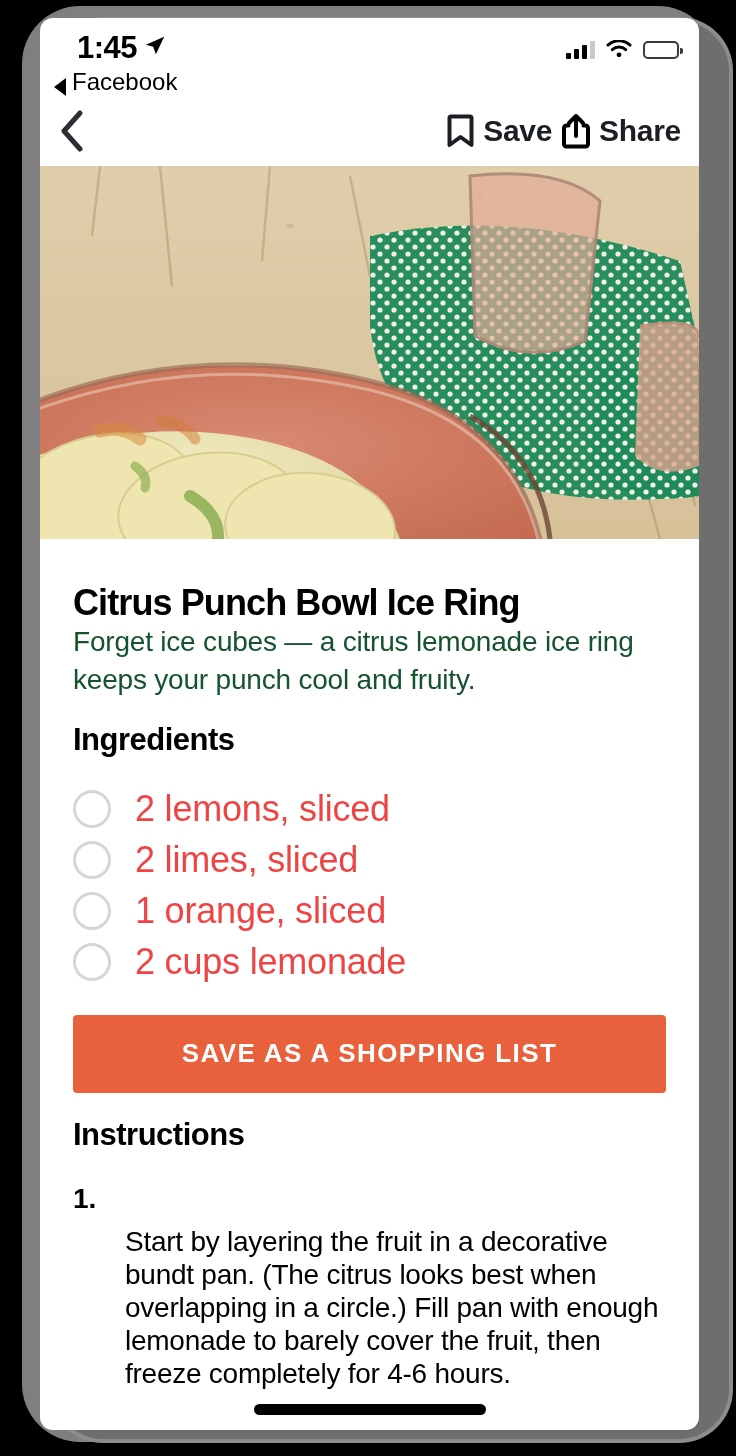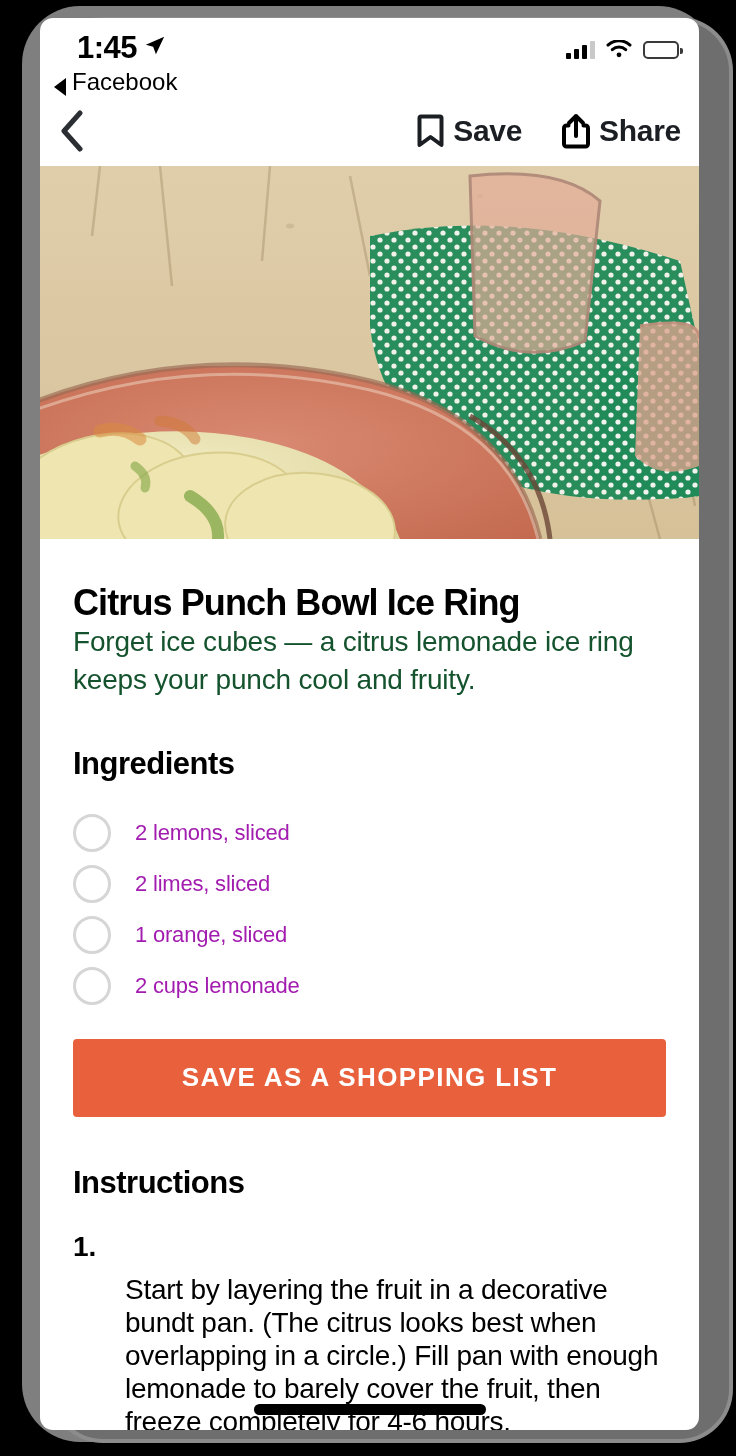--- a/index.html
+++ b/index.html
@@ -116,21 +116,21 @@
     display: flex;
     align-items: center;
     padding: 0 18px 0 20px;
   }
   .nav-back { width: 40px; height: 40px; display: flex; align-items: center; }
   .nav-spacer { flex: 1; }
   .nav-action {
     display: flex;
     align-items: center;
     gap: 9px;
-    margin-left: 40px;
+    margin-left: 10px;
   }
   .nav-action .label {
     font-size: 30px;
     font-weight: 700;
     color: #1b1f23;
     letter-spacing: -0.3px;
   }
 
   
   .hero {
@@ -152,43 +152,43 @@
     color: #000;
     line-height: 1.12;
   }
   .recipe-desc {
     font-size: 28px;
     line-height: 1.33;
     color: #14532d;
     letter-spacing: -0.2px;
   }
   .section-head {
-    margin-top: 48px;
+    margin-top: 24px;
     font-size: 31px;
     font-weight: 800;
     letter-spacing: -0.5px;
     color: #000;
   }
 
   .ingredient-list { margin-top: 26px; }
   .ingredient-row {
     display: flex;
     align-items: center;
     height: 51px;
   }
   .check-circle {
     width: 38px; height: 38px;
     border: 3px solid #d6d6d6;
     border-radius: 50%;
     flex: 0 0 auto;
   }
   .ingredient-text {
     margin-left: 24px;
-    font-size: 22px;
-    color: #a21caf;
+    font-size: 36px;
+    color: #ef4444;
     letter-spacing: -0.2px;
   }
 
   .cta-button {
     display: block;
     width: 100%;
     margin-top: 27px;
     height: 78px;
     border: none;
     border-radius: 4px;

